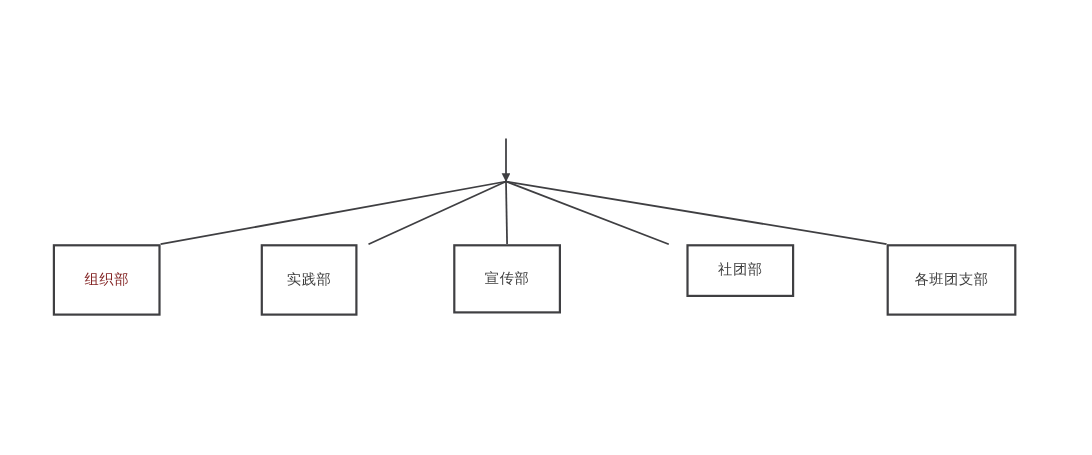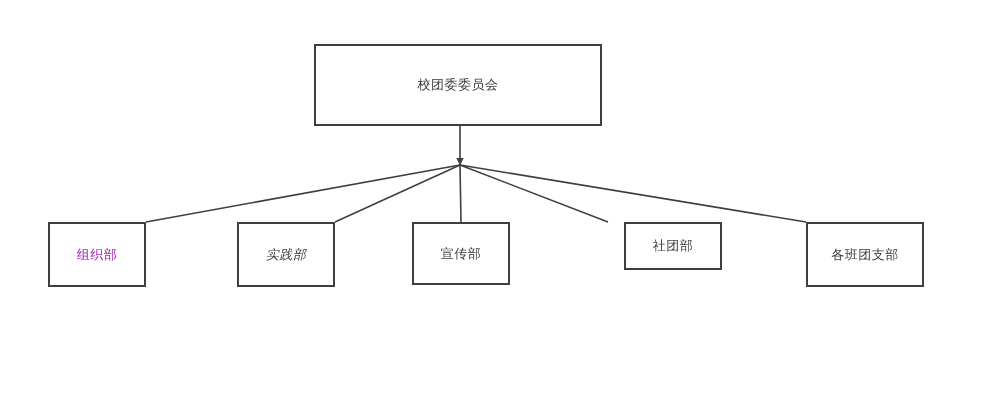--- a/index.html
+++ b/index.html
@@ -65,29 +65,26 @@
     <g id="connector-group">
         <line x1="460" y1="126" x2="460" y2="165" stroke="#3f3f42" stroke-width="1.6" marker-end="url(#arrowhead)"></line>
         <line x1="460" y1="165" x2="146" y2="222" stroke="#3f3f42" stroke-width="1.6"></line>
         <line x1="460" y1="165" x2="335" y2="222" stroke="#3f3f42" stroke-width="1.6"></line>
         <line x1="460" y1="165" x2="461" y2="222" stroke="#3f3f42" stroke-width="1.6"></line>
         <line x1="460" y1="165" x2="608" y2="222" stroke="#3f3f42" stroke-width="1.6"></line>
         <line x1="460" y1="165" x2="806" y2="222" stroke="#3f3f42" stroke-width="1.6"></line>
       </g>
   </svg>
 
-  <div class="node-box root-box" id="root-node" style="left: 314px; top: 44px; width: 288px; height: 82px; border-color: rgb(63, 63, 66);">
-    <span class="node-label">校团委委员会</span>
-  </div>
 
   <div id="children-container">
       <div class="node-box" style="left: 48px; top: 222px; width: 98px; height: 65px; border-color: rgb(63, 63, 66);">
-        <span class="node-label" style="color: #a21caf;">组织部</span>
+        <span class="node-label" style="color: #7f1d1d;">组织部</span>
       </div>
-      <div class="node-box" style="left: 237px; top: 222px; width: 98px; height: 65px; border-color: rgb(63, 63, 66); font-style: italic;">
+      <div class="node-box" style="left: 237px; top: 222px; width: 88px; height: 65px; border-color: rgb(63, 63, 66);">
         <span class="node-label" style="color: rgb(61, 61, 61);">实践部</span>
       </div>
       <div class="node-box" style="left: 412px; top: 222px; width: 98px; height: 63px; border-color: rgb(63, 63, 66);">
         <span class="node-label" style="color: rgb(61, 61, 61);">宣传部</span>
       </div>
       <div class="node-box" style="left: 624px; top: 222px; width: 98px; height: 48px; border-color: rgb(63, 63, 66);">
         <span class="node-label" style="color: rgb(61, 61, 61);">社团部</span>
       </div>
       <div class="node-box" style="left: 806px; top: 222px; width: 118px; height: 65px; border-color: rgb(63, 63, 66);">
         <span class="node-label" style="color: rgb(61, 61, 61);">各班团支部</span>

